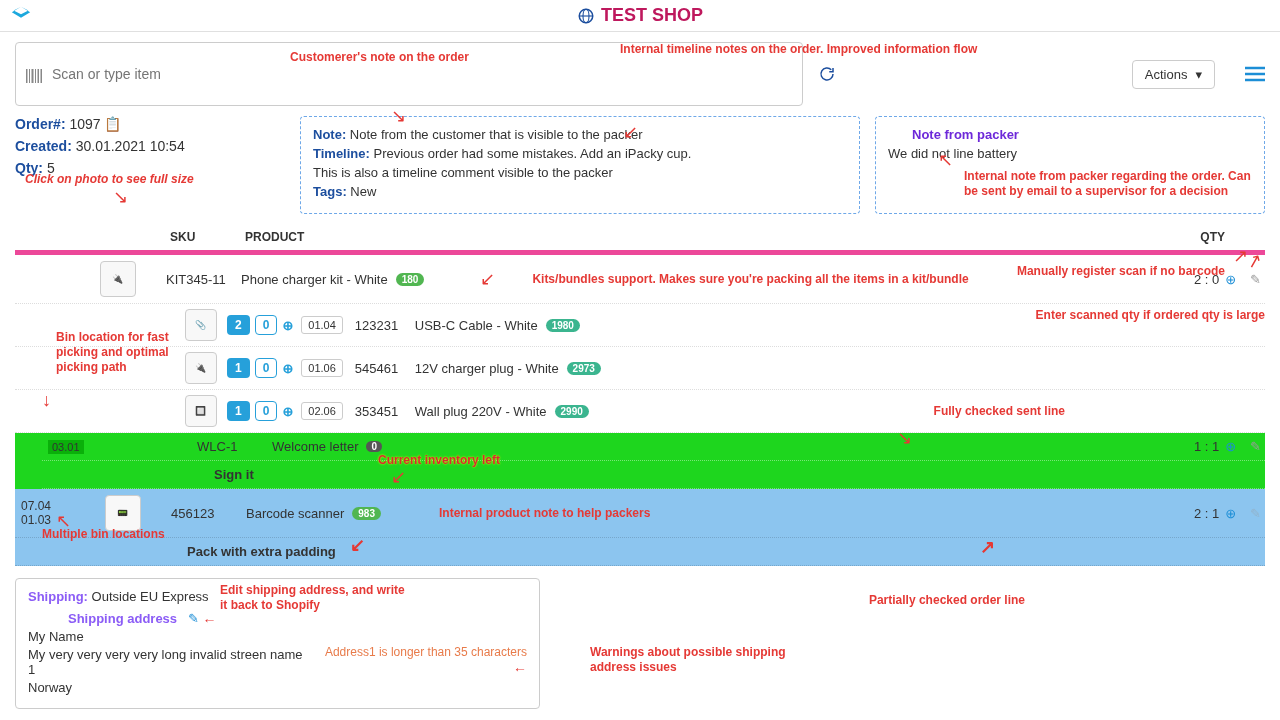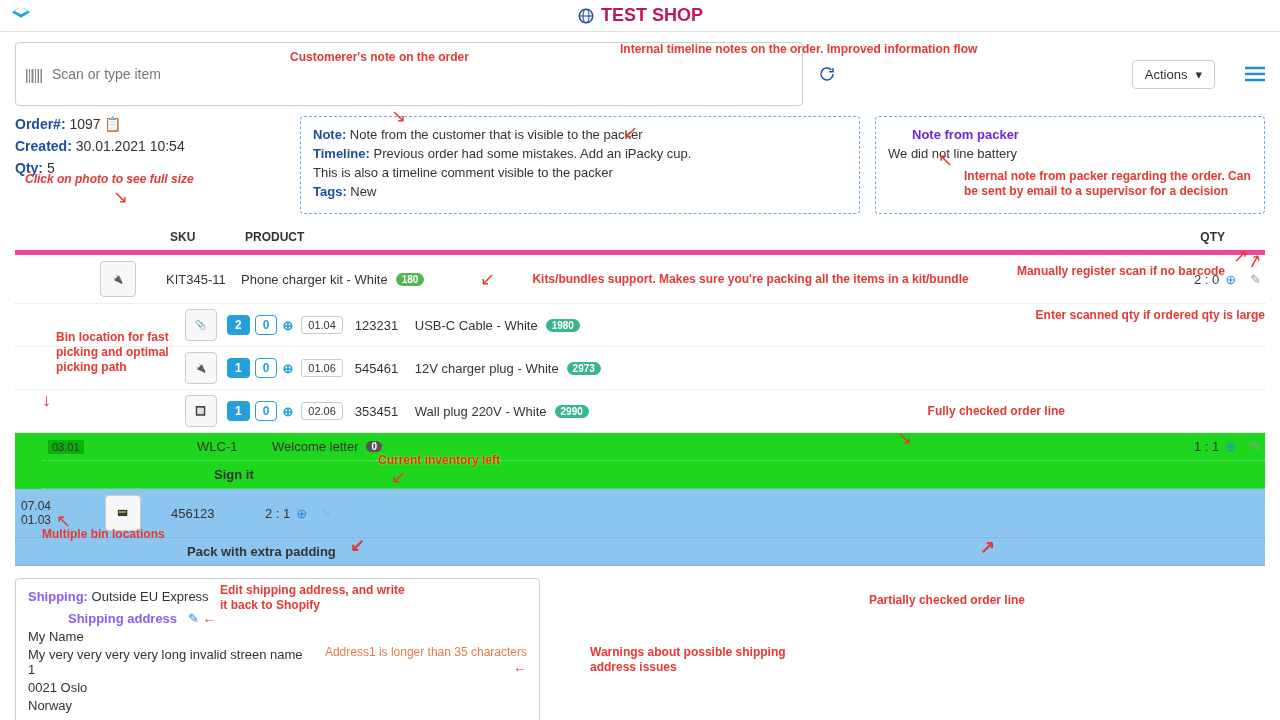--- a/index.html
+++ b/index.html
@@ -194,21 +194,21 @@
   <div class="annotation" style="left:16px; top:330px; width:130px; line-height:1.25;margin-left:40px;">Bin location for fast picking and optimal picking path</div>
   <div class="sub-row">
     <div class="thumb-sub">🔲</div>
     <span style="margin-left:10px" class="chip">1</span>
     <span style="margin-left:5px" class="chip-outline">0</span>
     <span style="margin-left:5px" class="plus-small">⊕</span>
     <span class="bin-chip sub-bin">02.06</span>
     <span class="sub-sku">353451</span>
     <span>Wall plug 220V - White</span>
     <span class="badge-teal" style="margin-left:8px">2990</span>
-    <span class="ann-inline" style="margin-left:auto; margin-right:200px;">Fully checked order line</span>
+    <span class="ann-inline" style="margin-left:auto; margin-right:200px;">Fully checked sent line</span>
   </div>
   <span class="arrow" style="left:42px; top:390px;">↓</span>
 
   <div class="line-green">
     <div class="line-row">
       <div class="bin-left"><span class="bin-boxed">03.01</span></div>
       <div style="width:95px"></div>
       <div style="width:75px">WLC-1</div>
       <div class="prod-main">
         <span>Welcome letter</span>
@@ -231,20 +231,25 @@
   <div class="line-blue">
     <div class="line-row">
       <div class="bin-left">
         <div>07.04</div>
         <div>01.03</div>
       </div>
       <div style="width:30px"></div>
       <div class="thumb" style="margin-left:0">📟</div>
       <div style="width:30px"></div>
       <div style="width:75px">456123</div>
+      <div class="prod-main">
+        <span>Barcode scanner</span>
+        <span class="badge-green">983</span>
+        <span class="ann-inline" style="margin-left:50px;">Internal product note to help packers</span>
+      </div>
       <div class="qty-cell">
         <span>2 : 1</span>
         <span class="plus-circle">⊕</span>
         <span class="edit-pencil" style="opacity:0.4">✎</span>
       </div>
     </div>
     <div class="note-row" style="position:relative;">
       <span>Pack with extra padding</span>
       <span class="arrow" style="left:335px; top:-4px;">↙</span>
       <span class="arrow" style="position:absolute; right:270px; top:-2px;">↗</span>
@@ -256,21 +261,20 @@
 <div class="annotation" style="right:255px; top:593px;">Partially checked order line</div>
 
 <div class="shipping-box">
   <div class="ann-inline" style="position:absolute; left:204px; top:4px; width:190px; line-height:1.25;">Edit shipping address, and write it back to Shopify</div>
   <div class="ship-row">
     <div class="ship-left">
       <div><span class="ship-title">Shipping:</span> <span>Outside EU Express</span></div>
       <div style="margin-top:6px;margin-left:40px;"><span class="ship-title">Shipping address</span> &nbsp;&nbsp;<span style="color:#1c8ed6;">✎</span>&nbsp;<span class="arrow" style="position:static; font-size:14px;">←</span></div>
       <div>My Name</div>
       <div>My very very very very long invalid streen name 1</div>
-      <div>0021  Oslo</div>
       <div>Norway</div>
     </div>
     <div style="text-align:right; padding-top:55px;">
       <span class="address-warn">Address1 is longer than 35 characters</span>
       <span class="arrow" style="position:static; font-size:14px; margin-left:4px;">←</span>
     </div>
   </div>
 </div>
 <div class="annotation" style="left:590px; top:645px; width:200px; line-height:1.25;">Warnings about possible shipping address issues</div>
 

